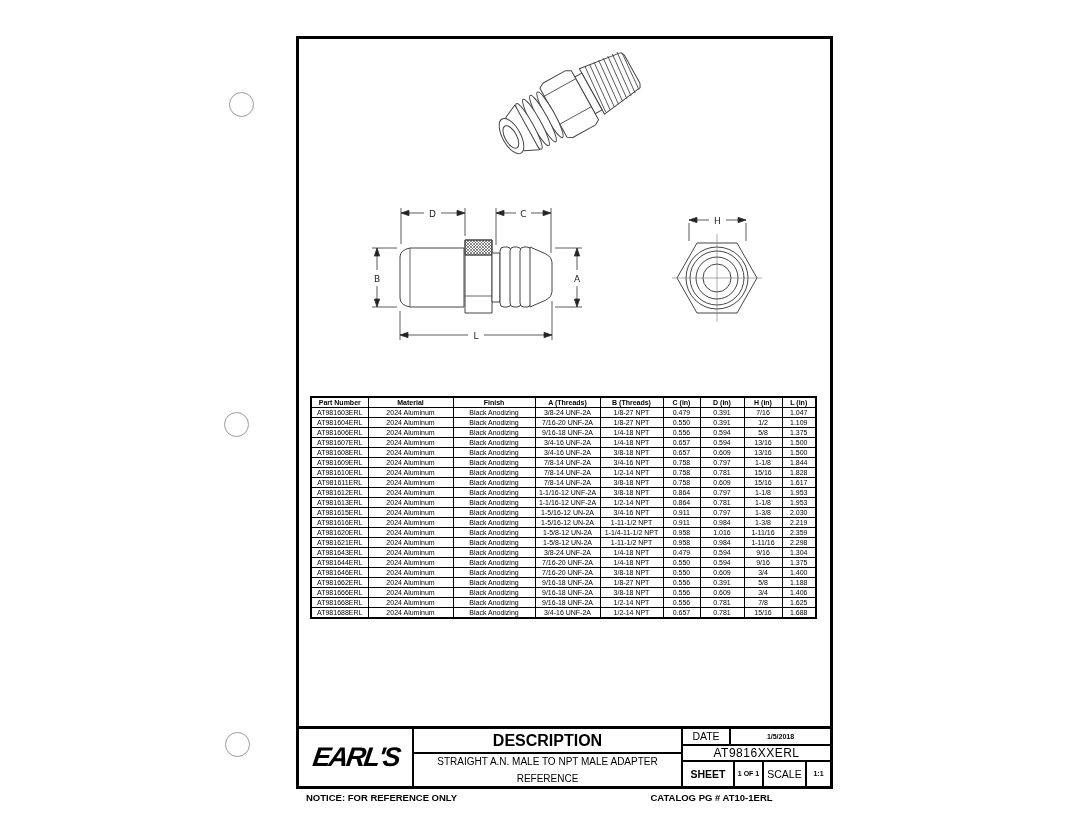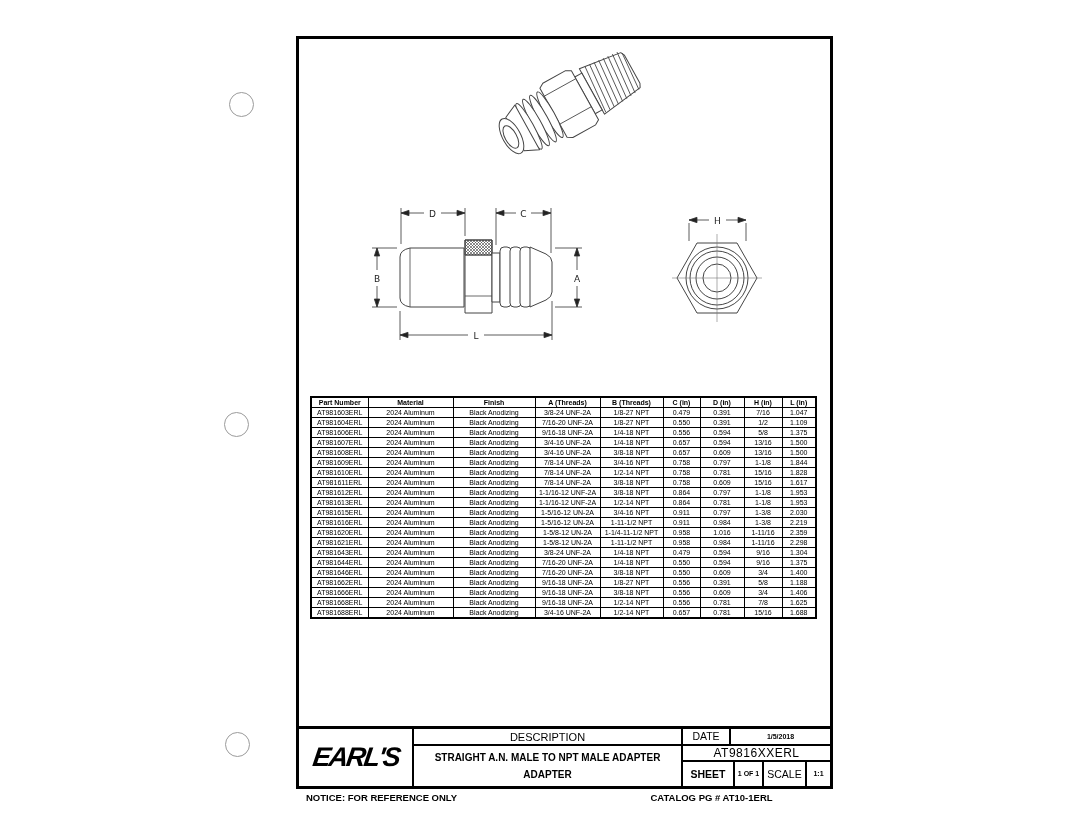--- a/index.html
+++ b/index.html
@@ -40,22 +40,22 @@
     position:absolute; left:296px; top:726px; width:537px; height:63px;
     background:#000; display:flex; gap:2px; padding:3px;
   }
   .tb-white { background:#fff; display:flex; align-items:center; justify-content:center; }
   .tb-logo-cell { flex:0 0 113px; }
   .logo-text {
     font-weight:bold; font-style:italic; font-size:27px; letter-spacing:-2px;
     transform:skewX(-8deg); white-space:nowrap;
   }
   .tb-mid { flex:1; display:flex; flex-direction:column; gap:2px; background:#000; }
-  .tb-mid-head { height:15px; font-weight:normal; font-size:11px; }
-  .tb-mid-body { flex:1; flex-direction:column; font-weight:bold; font-size:10px; gap:6px; }
+  .tb-mid-head { height:23px; font-weight:bold; font-size:16px; }
+  .tb-mid-body { flex:1; flex-direction:column; font-weight:normal; font-size:10px; gap:6px; }
   .tb-right { flex:0 0 147px; display:flex; flex-direction:column; gap:2px; background:#000; }
   .tb-r1 { height:15px; display:flex; gap:2px; background:#000; }
   .tb-date-label { flex:0 0 46px; font-weight:normal; font-size:10.5px; }
   .tb-date-val { flex:1; font-weight:bold; font-size:7px; }
   .tb-r2 { flex:1; font-size:12px; letter-spacing:0.5px; }
   .tb-r3 { height:25px; display:flex; gap:2px; background:#000; }
   .tb-sheet-label { flex:0 0 50px; font-weight:bold; font-size:10.5px; }
   .tb-sheet-val { flex:0 0 27px; font-weight:bold; font-size:7px; }
   .tb-scale-label { flex:0 0 41px; font-weight:normal; font-size:10.5px; }
   .tb-scale-val { flex:1; font-weight:bold; font-size:7px; }
@@ -480,21 +480,21 @@
 </table>
 
 <div class="tblock">
   <div class="tb-white tb-logo-cell">
     <span class="logo-text">EARL'S</span>
   </div>
   <div class="tb-mid">
     <div class="tb-white tb-mid-head">DESCRIPTION</div>
     <div class="tb-white tb-mid-body">
       <div>STRAIGHT A.N. MALE TO NPT MALE ADAPTER</div>
-      <div>ADAPTER</div>
+      <div>REFERENCE</div>
     </div>
   </div>
   <div class="tb-right">
     <div class="tb-r1">
       <div class="tb-white tb-date-label">DATE</div>
       <div class="tb-white tb-date-val">1/5/2018</div>
     </div>
     <div class="tb-white tb-r2">AT9816XXERL</div>
     <div class="tb-r3">
       <div class="tb-white tb-sheet-label">SHEET</div>

